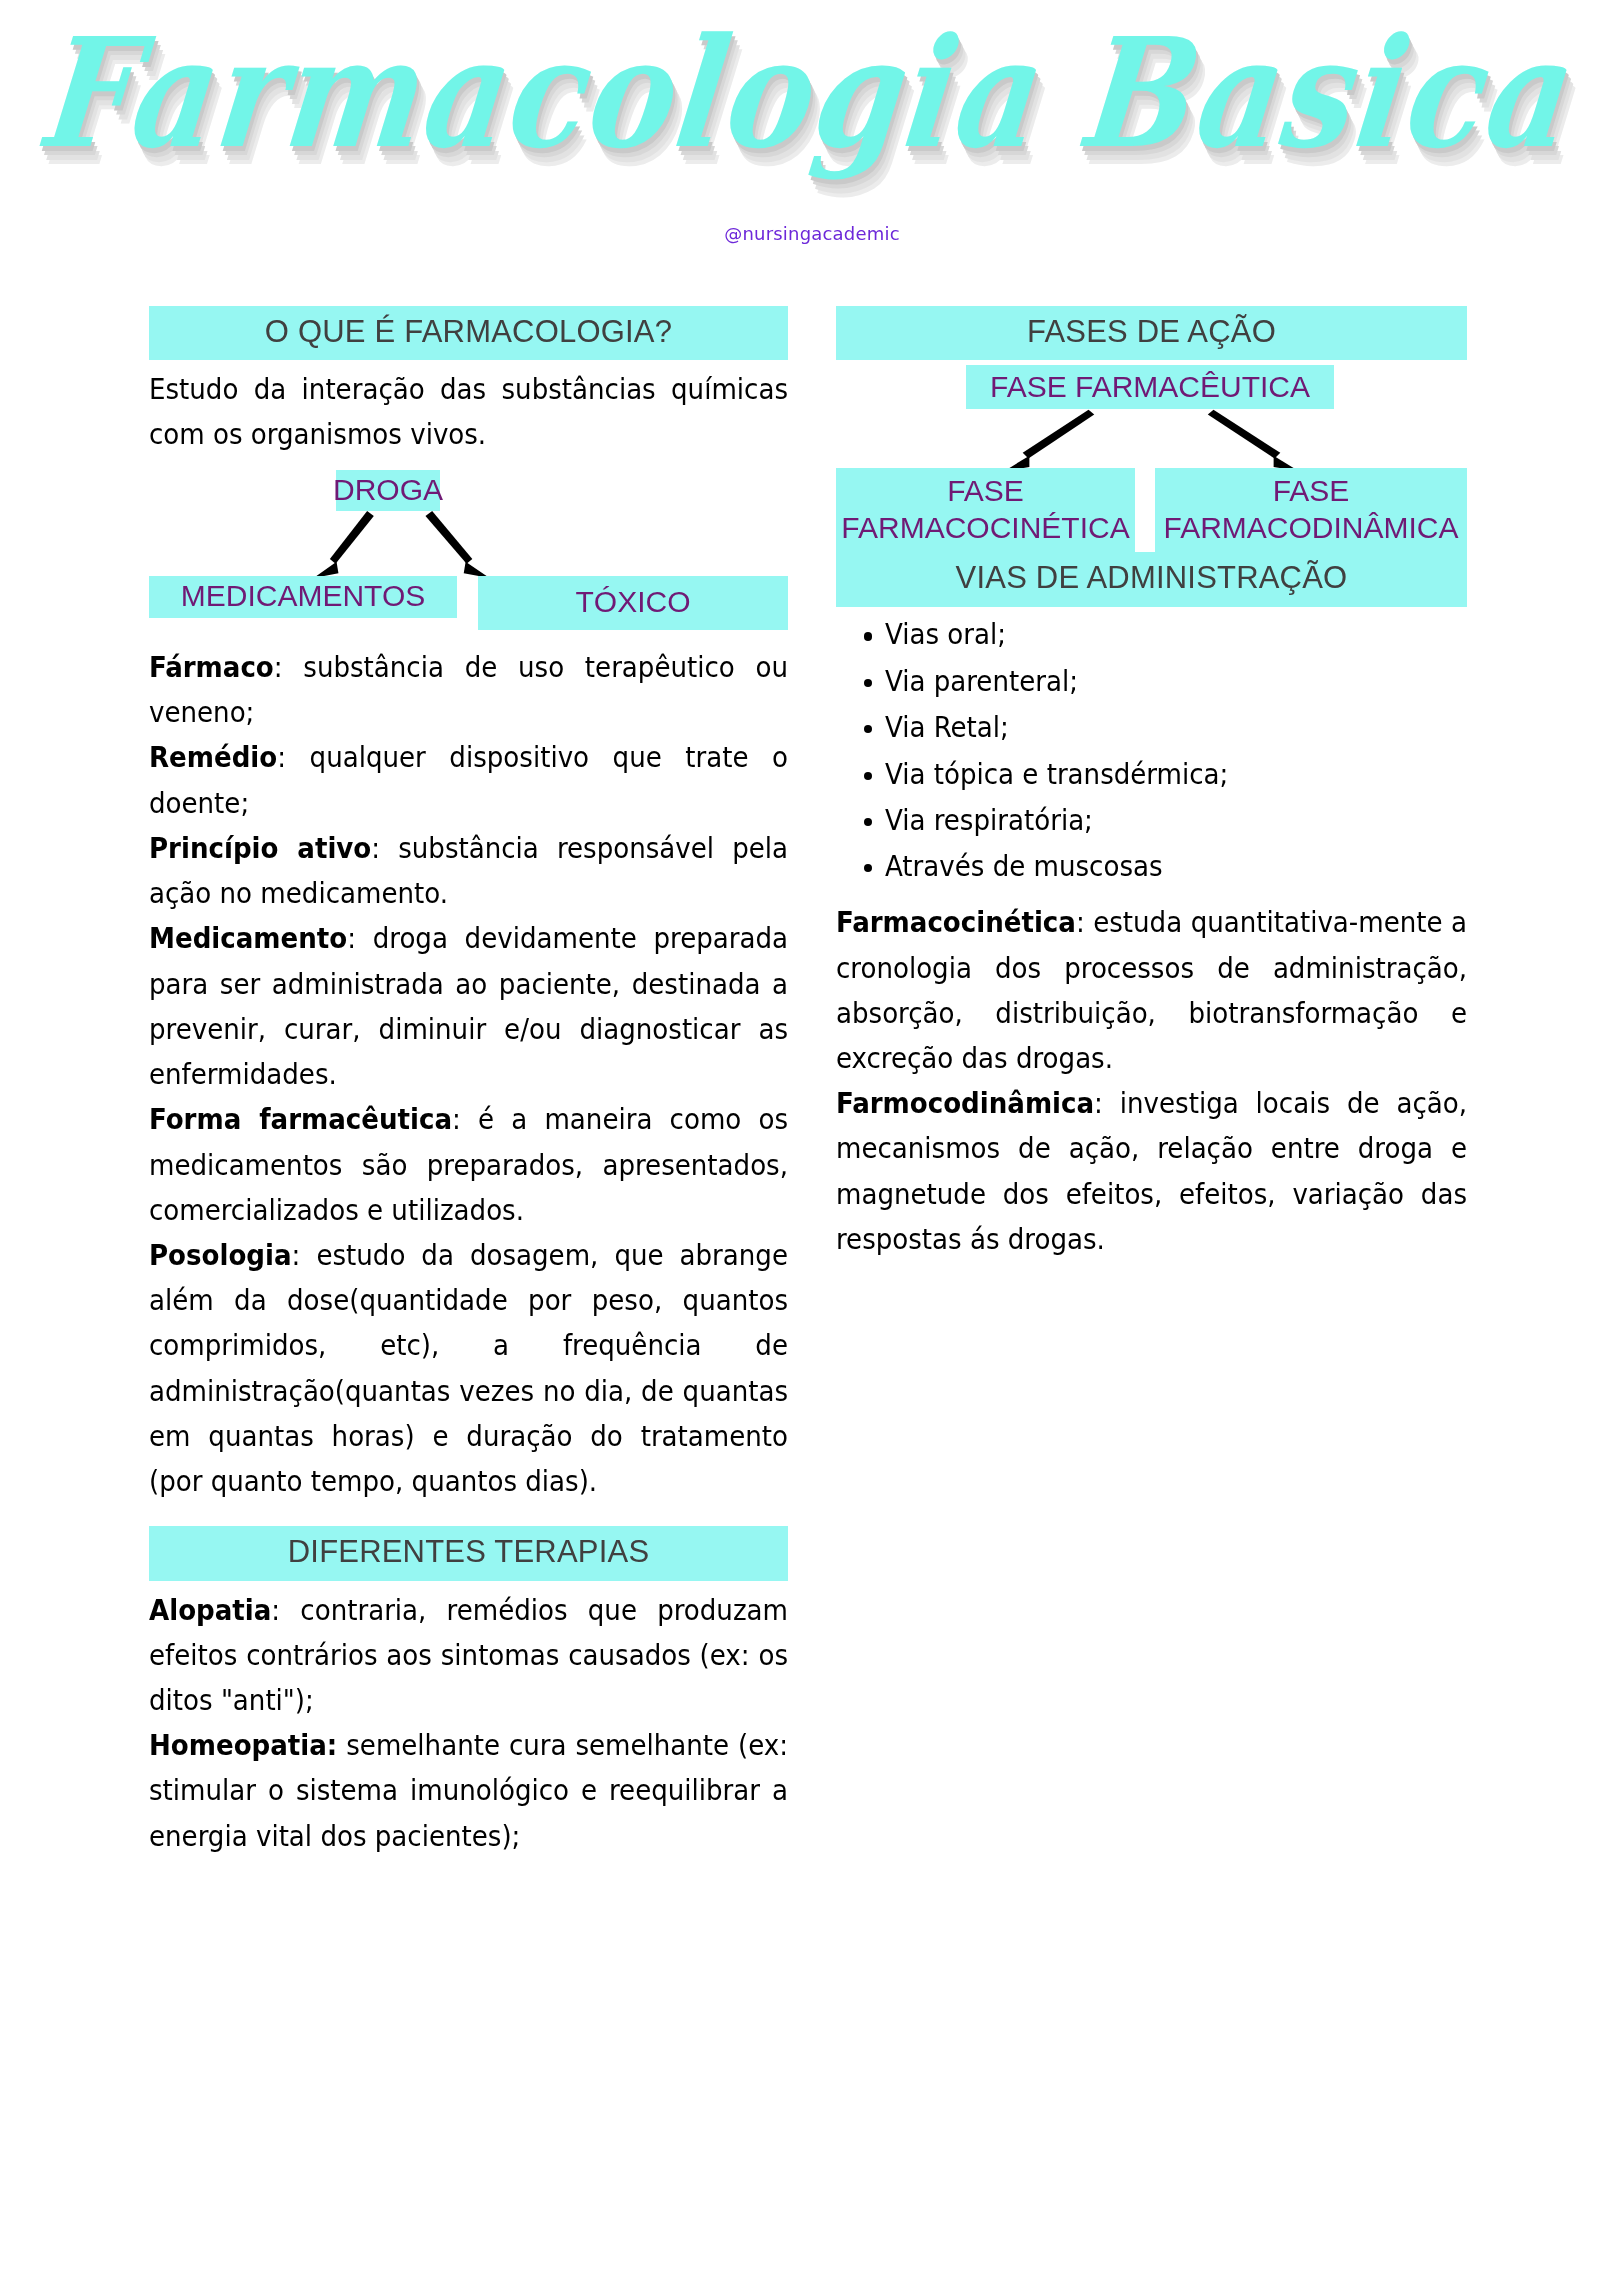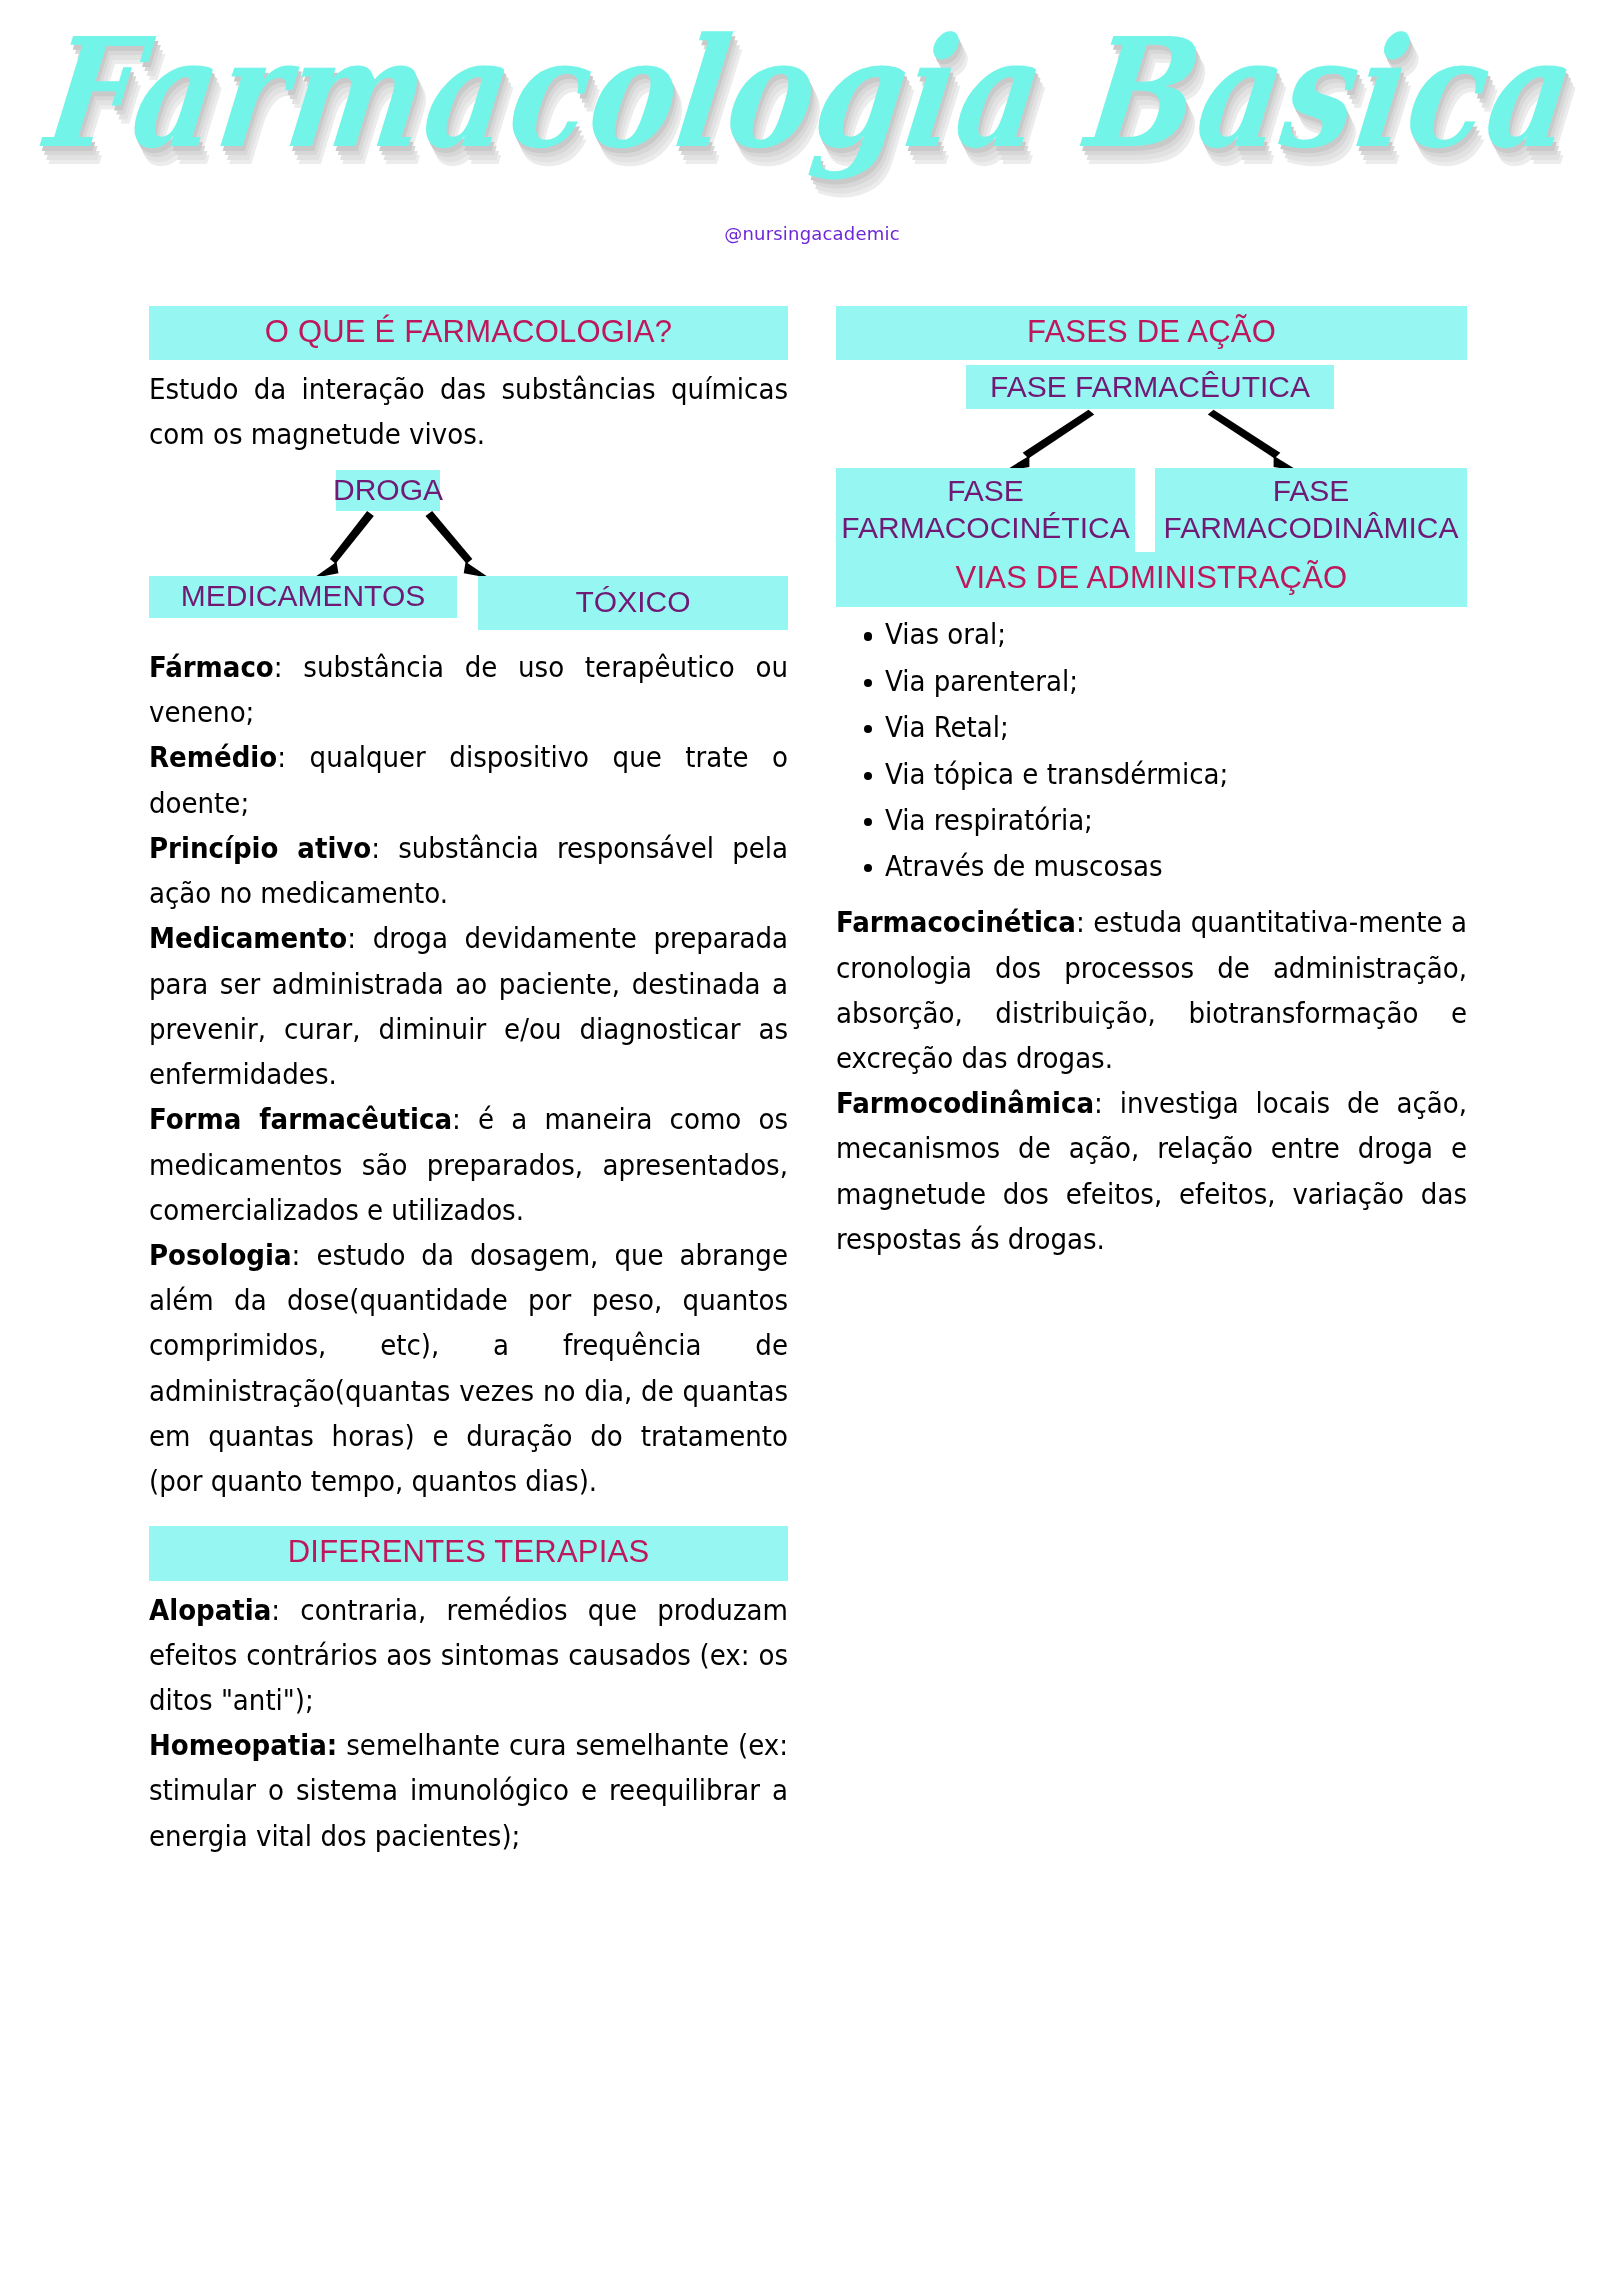--- a/index.html
+++ b/index.html
@@ -64,21 +64,21 @@
   .col-right { left: 836px; width: 631px; }
 
   
   .banner {
     background: #96F7F2;
     text-align: center;
     font-family: "Liberation Sans", sans-serif;
     font-size: 31px;
     line-height: 1.45;
     padding: 3.8px 0 5.7px 0;
-    color: #be185d;
+    color: #404040;
     letter-spacing: 0.2px;
   }
   .box {
     background: #96F7F2;
     text-align: center;
     font-family: "Liberation Sans", sans-serif;
     font-size: 30px;
     line-height: 1.25;
     color: #701a75;
     padding: 4.8px 6.7px 6.7px 6.7px;
@@ -213,21 +213,21 @@
 
 <div class="title-wrap">
   <span class="title-script">Farmacologia Basica</span>
 </div>
 <div class="handle">@nursingacademic</div>
 
 <div class="col col-left">
 
   <div class="banner">O QUE É FARMACOLOGIA?</div>
 
-  <p class="para lead">Estudo da interação das substâncias químicas com os magnetude vivos.</p>
+  <p class="para lead">Estudo da interação das substâncias químicas com os organismos vivos.</p>
 
   <div class="diagram-left">
     <svg class="arrows-left" viewBox="0 0 1336 320">
       <path d="M470 96 L390 196 L378 186 L456 86 Z" fill="#000"></path>
       <path d="M392 192 L344 226 L396 216 Z" fill="#000"></path>
       <path d="M578 96 L664 196 L676 186 L592 86 Z" fill="#000"></path>
       <path d="M662 192 L712 226 L658 216 Z" fill="#000"></path>
     </svg>
     <div class="box droga-box">DROGA</div>
     <div class="box med-box">MEDICAMENTOS</div>

